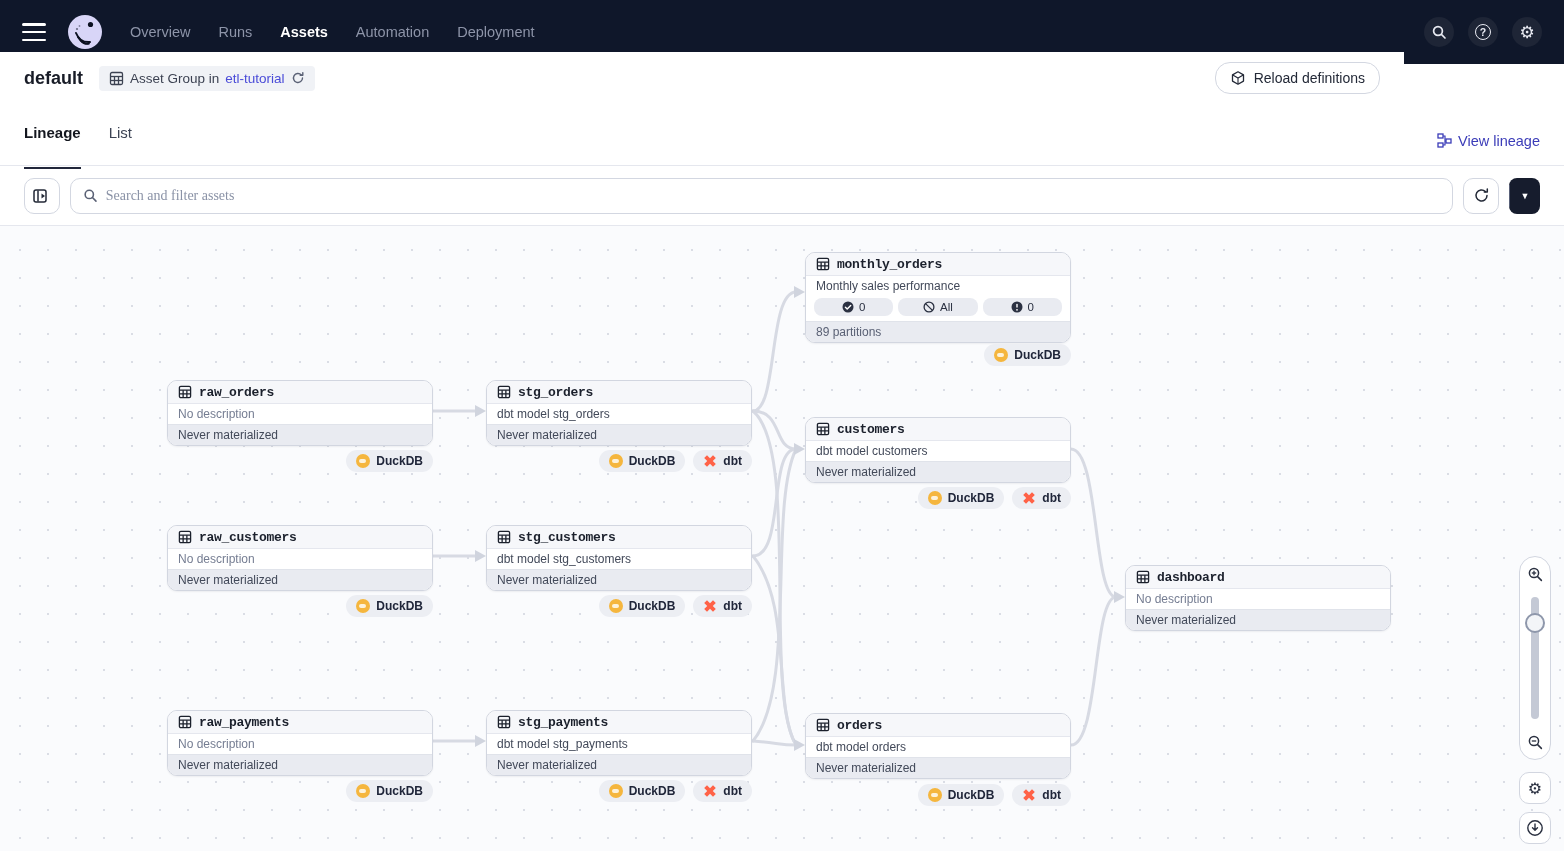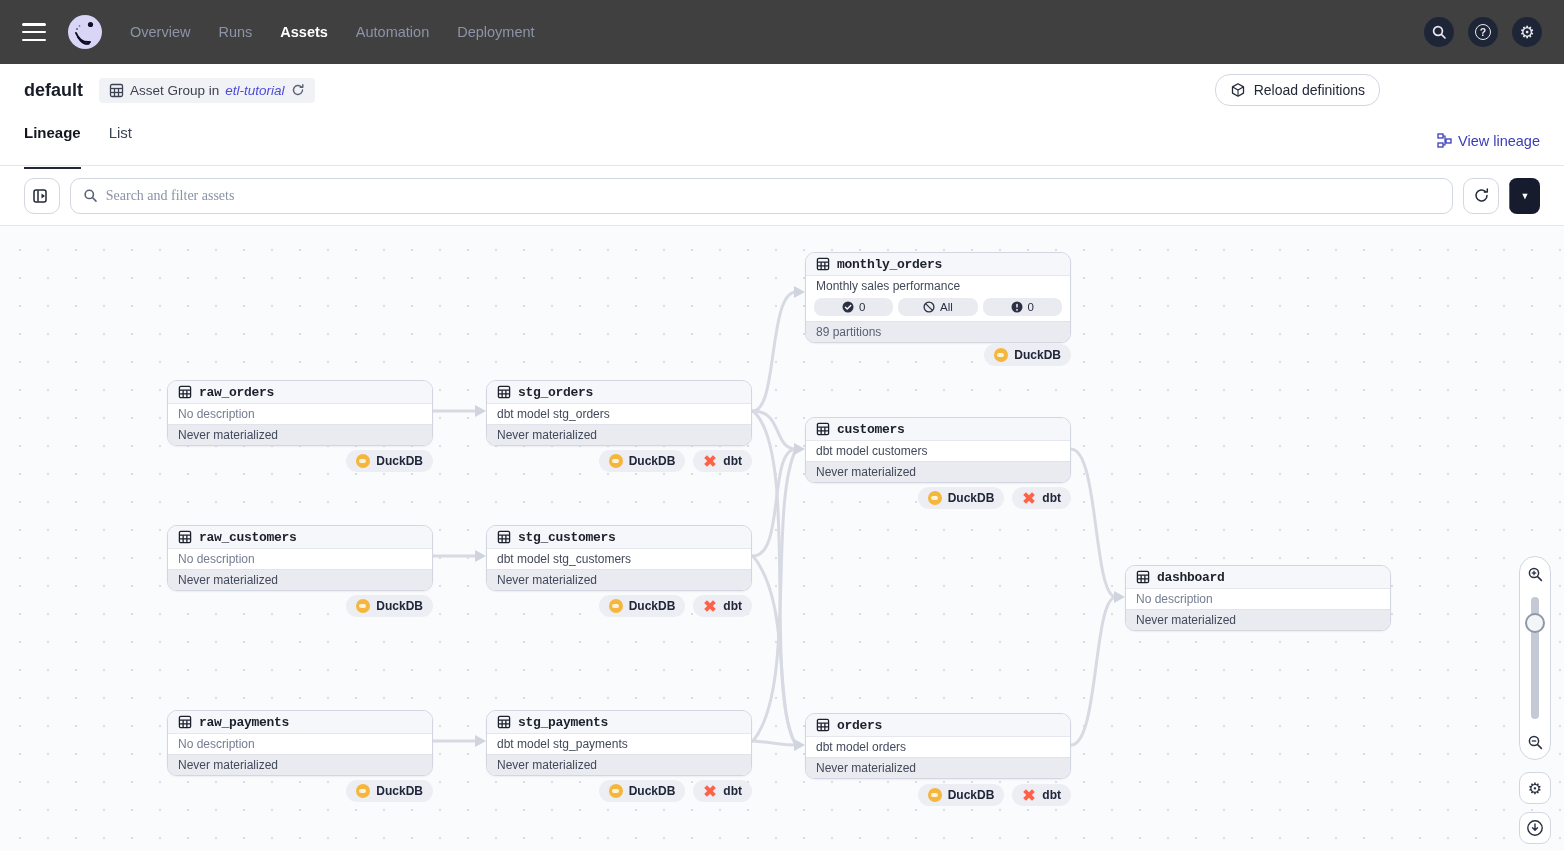--- a/index.html
+++ b/index.html
@@ -1,33 +1,33 @@
 <!DOCTYPE html>
 <html><head>
 <meta charset="utf-8">
 <style>
   * { margin:0; padding:0; box-sizing:border-box; }
   html,body { width:1564px; height:851px; overflow:hidden; font-family:"Liberation Sans", sans-serif; background:#fff; }
 
   
-  .topnav { position:absolute; left:0; top:0; width:1564px; height:64px; background:#404040; display:flex; align-items:center; }
+  .topnav { position:absolute; left:0; top:0; width:1564px; height:64px; background:#0f172a; display:flex; align-items:center; }
   .hamburger { width:24px; height:18px; margin-left:22px; display:flex; flex-direction:column; justify-content:space-between; cursor:pointer; }
   .hamburger span { display:block; height:2.5px; background:#fff; border-radius:2px; }
   .logo { width:38px; height:38px; margin-left:20px; }
   .nav-items { display:flex; gap:28px; margin-left:26px; }
   .nav-item { font-size:14.5px; font-weight:500; color:#8d94a8; cursor:pointer; }
   .nav-item.active { color:#ffffff; font-weight:700; }
   .nav-right { margin-left:auto; margin-right:22px; display:flex; gap:14px; }
   .nav-circle { width:30px; height:30px; border-radius:50%; background:#1e2536; display:flex; align-items:center; justify-content:center; color:#e8eaf2; cursor:pointer; }
 
   
-  .header { position:absolute; left:0; top:64px; width:1404px; height:52px; background:#fff; display:flex; align-items:center; padding:0 24px; }
+  .header { position:absolute; left:0; top:52px; width:1404px; height:52px; background:#fff; display:flex; align-items:center; padding:0 24px; }
   .page-title { font-size:18px; font-weight:700; color:#181c27; }
   .group-badge { margin-left:16px; display:flex; align-items:center; gap:6px; background:#f0f2f6; border-radius:4px; padding:5px 10px; font-size:13.5px; color:#3c4252; }
-  .group-badge a { color:#4a4bd8; text-decoration:none; cursor:pointer;font-style:italic; }
+  .group-badge a { color:#4a4bd8; text-decoration:none; cursor:pointer; }
   .reload-btn { margin-left:auto; display:flex; align-items:center; gap:8px; border:1px solid #d3d7e1; border-radius:15px; padding:7px 14px; font-size:14px; color:#232937; background:#fff; cursor:pointer; }
 
   
   .tabsrow { position:absolute; left:0; top:116px; width:1564px; height:50px; border-bottom:1px solid #e5e7ee; display:flex; align-items:center; padding:0 24px; }
   .tab { font-size:15px; margin-right:28px; padding-bottom:26px; margin-top:12px; color:#3c4354; cursor:pointer; border-bottom:2px solid transparent; }
   .tab.active { color:#14171f; font-weight:700; border-bottom:2.5px solid #21263a; }
   .view-lineage { margin-left:auto; display:flex; align-items:center; gap:6px; color:#3b3cb8; font-size:14.5px; cursor:pointer; }
 
   
   .toolbar { position:absolute; left:0; top:166px; width:1564px; height:60px; border-bottom:1px solid #e5e7ee; display:flex; align-items:center; padding:0 24px; gap:10px; }

